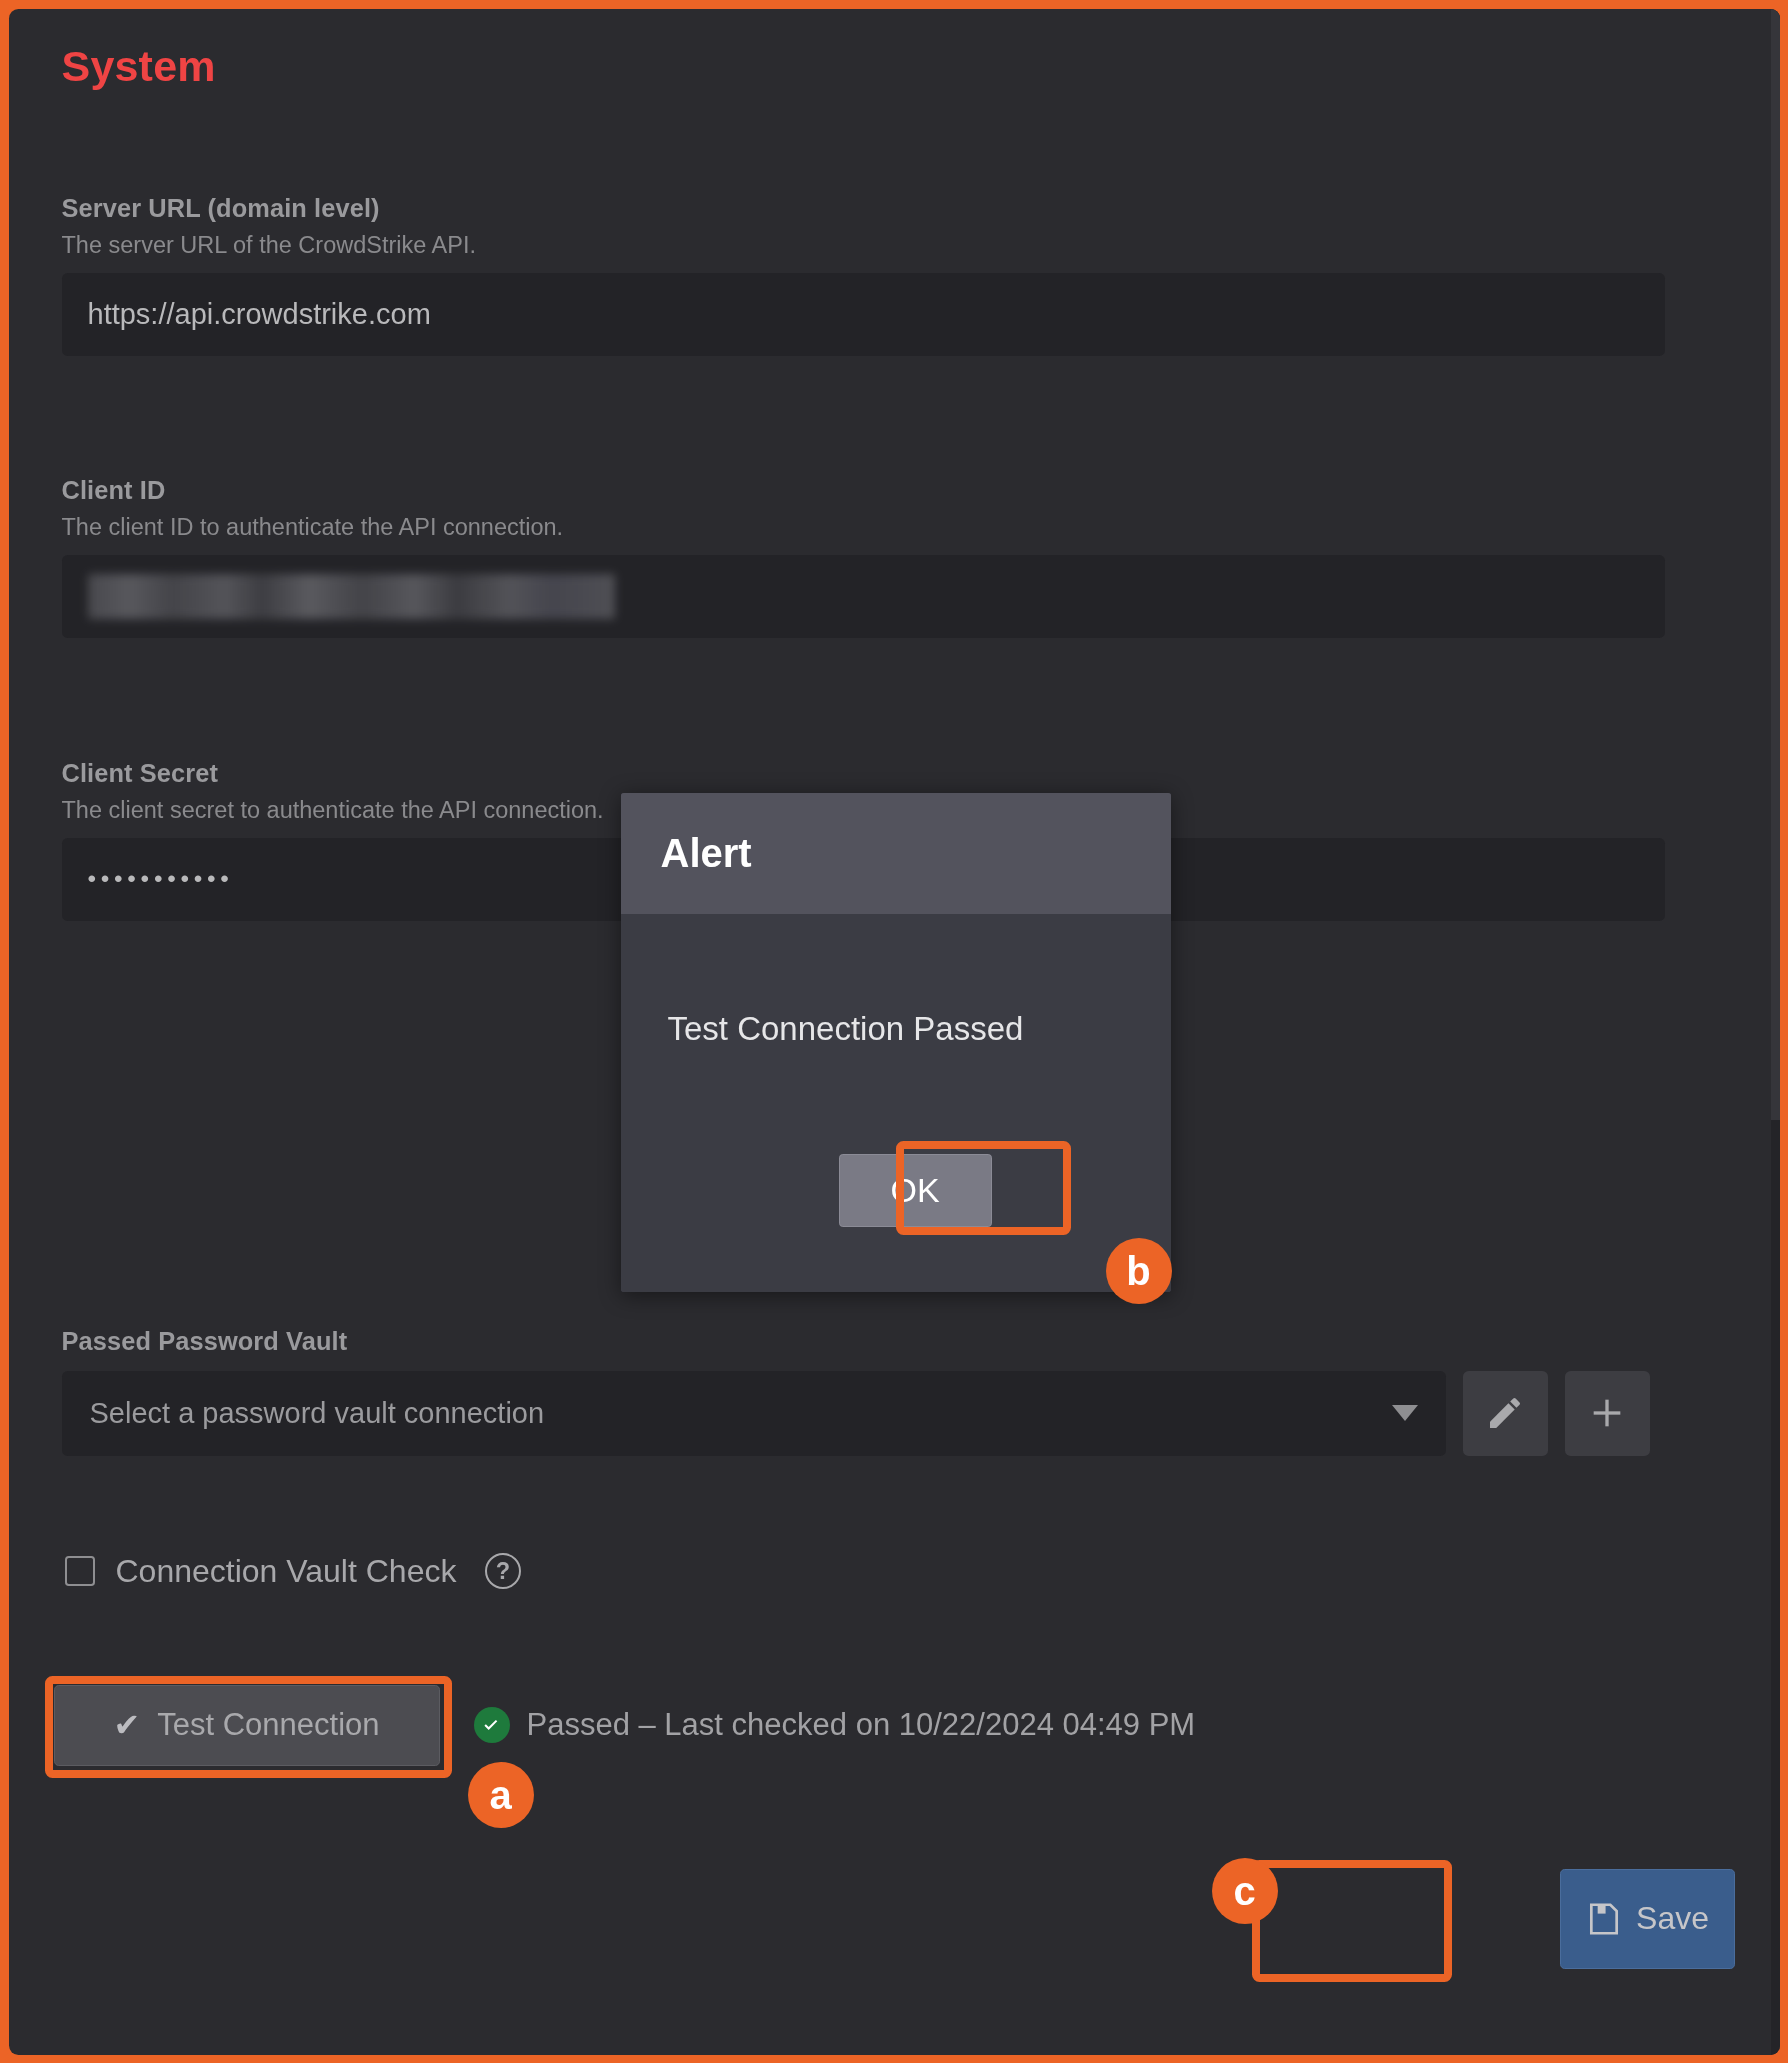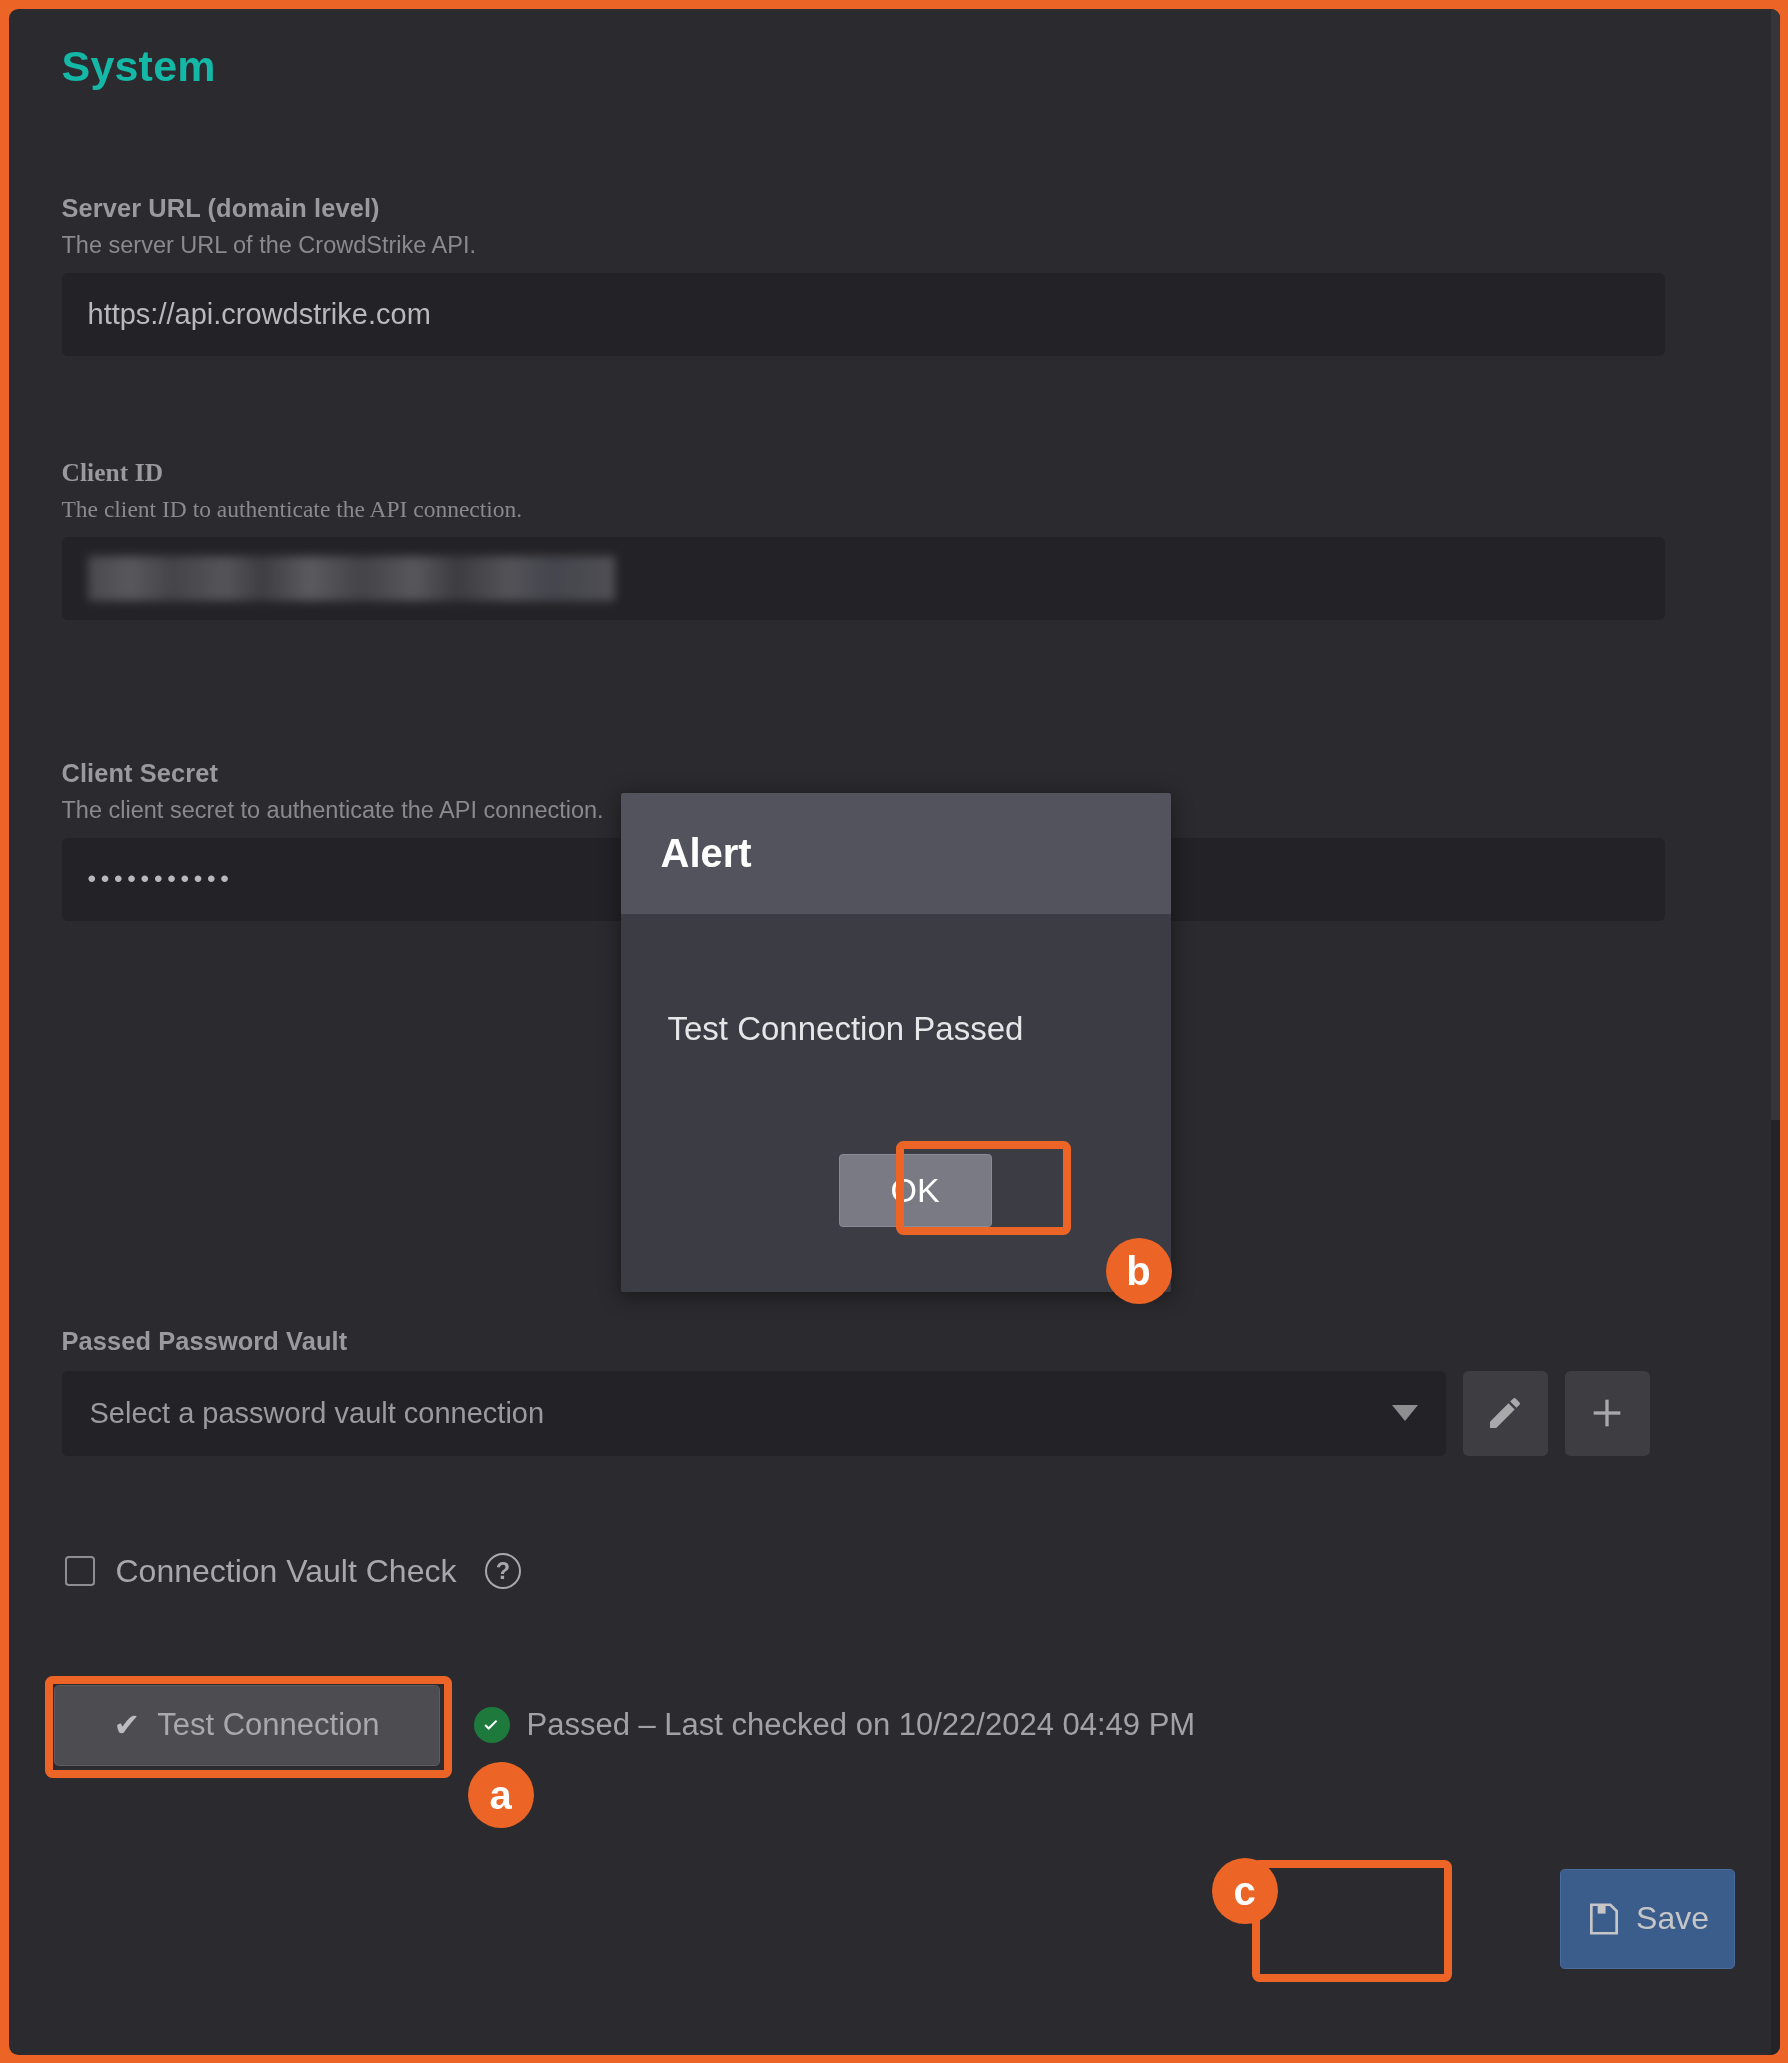--- a/index.html
+++ b/index.html
@@ -31,21 +31,21 @@
     padding: 0 0 0 0;
   }
 
   
   .page-title {
     position: absolute;
     left: 53px;
     top: 33px;
     font-size: 43px;
     font-weight: bold;
-    color: #14b8a6;
+    color: #ef4444;
     letter-spacing: 0.2px;
   }
 
   
   .field { position: absolute; left: 53px; }
   .field-label {
     font-size: 25.4px;
     font-weight: bold;
     color: #9a9a9d;
     letter-spacing: 0.1px;
@@ -74,21 +74,21 @@
     background: linear-gradient(90deg,#4b4b50 0%, #5b5b60 8%, #46464b 16%, #57575c 26%,
       #3f3f44 33%, #5d5d62 42%, #45454a 52%, #5a5a5f 62%, #3d3d42 70%, #56565b 80%,
       #474750 88%, #525257 100%);
     filter: blur(4.7px);
     opacity: .95;
   }
   .dots { letter-spacing: 4.7px; font-size: 24.5px; color: #b9b9bb; }
 
   
   #f-server  { top: 185px; width: 1603px; }
-  #f-client  { top: 449px; width: 1603px; font-family: Liberation Serif, serif; }
+  #f-client  { top: 467px; width: 1603px; }
   #f-secret  { top: 750px; width: 1603px; }
   #f-api     { top: 1028px; width: 1603px; }
   #f-vault   { top: 1318px; width: 1603px; }
 
   
   .vault-row { display: flex; align-items: center; gap: 17px; margin-top: 15px; }
   .select-box {
     flex: 0 0 1384px;
     height: 85px;
     background: #232327;

